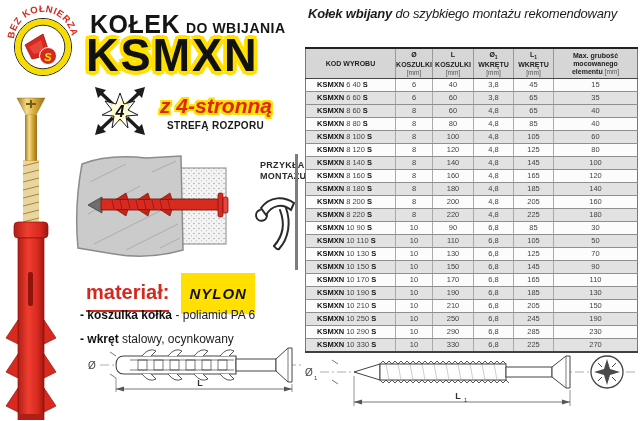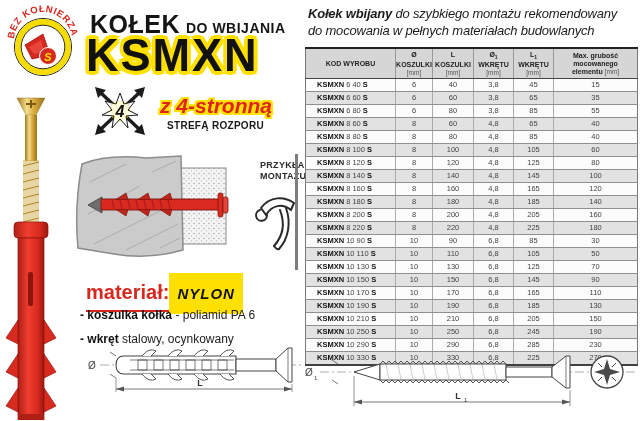--- a/index.html
+++ b/index.html
@@ -29,21 +29,21 @@
       -2px -2px 0 #ffe000, 2px -2px 0 #ffe000, -2px 2px 0 #ffe000, 2px 2px 0 #ffe000,
       -2px 0 0 #ffe000, 2px 0 0 #ffe000, 0 -2px 0 #ffe000, 0 2px 0 #ffe000;
   }
   .feature2 { left:167px; top:120px; font-size:10px; font-weight:800; color:#1a1a1a; letter-spacing:0.3px; }
 
   .przyklad { left:234px; top:160px; font-size:9px; font-weight:800; color:#2a2a2a; line-height:11px; letter-spacing:0.3px;margin-left:26px; }
   .divider  { left:295px; top:154px; width:3px; height:116px; background:#7d7d7d; }
 
   .material-row { left:86px; top:281px; white-space:nowrap; }
   .material-label { font-size:20px; font-weight:800; color:#d5281e; border-bottom:2.5px solid #d5281e; padding-bottom:7px; }
-  .material-value { font-size:15px; font-weight:800; font-style:italic; color:#111; background:#ffe000; padding:12px 8px; letter-spacing:1px; }
+  .material-value { font-size:15px; font-weight:800; font-style:italic; color:#111; background:#ffe000; padding:12px 8px; margin-left:12px; letter-spacing:1px; }
   .mat-line { left:80px; font-size:12px; color:#222; white-space:nowrap; }
   .mat-line b { font-weight:800; color:#111; }
   .mat1 { top:308px; } .mat2 { top:332px;text-align:center; }
 
   
   .intro { left:308px; top:6px; width:330px; font-size:13px; font-style:italic; color:#1c1c1c; line-height:16.5px; letter-spacing:-0.2px; }
   .intro b { font-weight:800; }
 
   table.spec { left:305px; top:47px; width:332px; border-collapse:collapse; table-layout:fixed; position:absolute;
     border-top:2px solid #222; border-bottom:2px solid #404040; }
@@ -262,21 +262,20 @@
     <line x1="30" y1="38" x2="30" y2="52" stroke="#666" stroke-width="0.7"></line>
     <line x1="206" y1="44" x2="206" y2="52" stroke="#666" stroke-width="0.7"></line>
     <line x1="30" y1="49" x2="206" y2="49" stroke="#555" stroke-width="0.8"></line>
     <polygon points="30,49 38,46.5 38,51.5" fill="#555"></polygon>
       <polygon points="206,49 198,46.5 198,51.5" fill="#555"></polygon>
     <text x="114" y="46" text-anchor="middle" font-size="9" font-weight="bold" fill="#333">L</text>
   </svg>
 
   <div class="abs intro">
     <b>Kołek wbijany</b><span> do szybkiego montażu rekomendowany</span><br>
-    <span>do mocowania w pełnych materiałach budowlanych</span>
   </div>
 
   <table class="spec">
     <colgroup>
       <col style="width:90px">
         <col style="width:37px">
         <col style="width:41px">
       <col style="width:40px">
         <col style="width:40px">
         <col style="width:84px">
@@ -323,28 +322,20 @@
           <td>15</td>
         </tr>
         <tr class="alt">
           <td class="code"><b>KSMXN</b><span> 6 60 </span><b>S</b></td>
           <td>6</td>
           <td>60</td>
           <td>3,8</td>
           <td>65</td>
           <td>35</td>
         </tr>
-        <tr>
-          <td class="code"><b>KSMXN</b><span> 6 80 </span><b>S</b></td>
-          <td>6</td>
-          <td>80</td>
-          <td>3,8</td>
-          <td>85</td>
-          <td>55</td>
-        </tr>
         <tr class="alt">
           <td class="code"><b>KSMXN</b><span> 8 60 </span><b>S</b></td>
           <td>8</td>
           <td>60</td>
           <td>4,8</td>
           <td>65</td>
           <td>40</td>
         </tr>
         <tr>
           <td class="code"><b>KSMXN</b><span> 8 80 </span><b>S</b></td>

